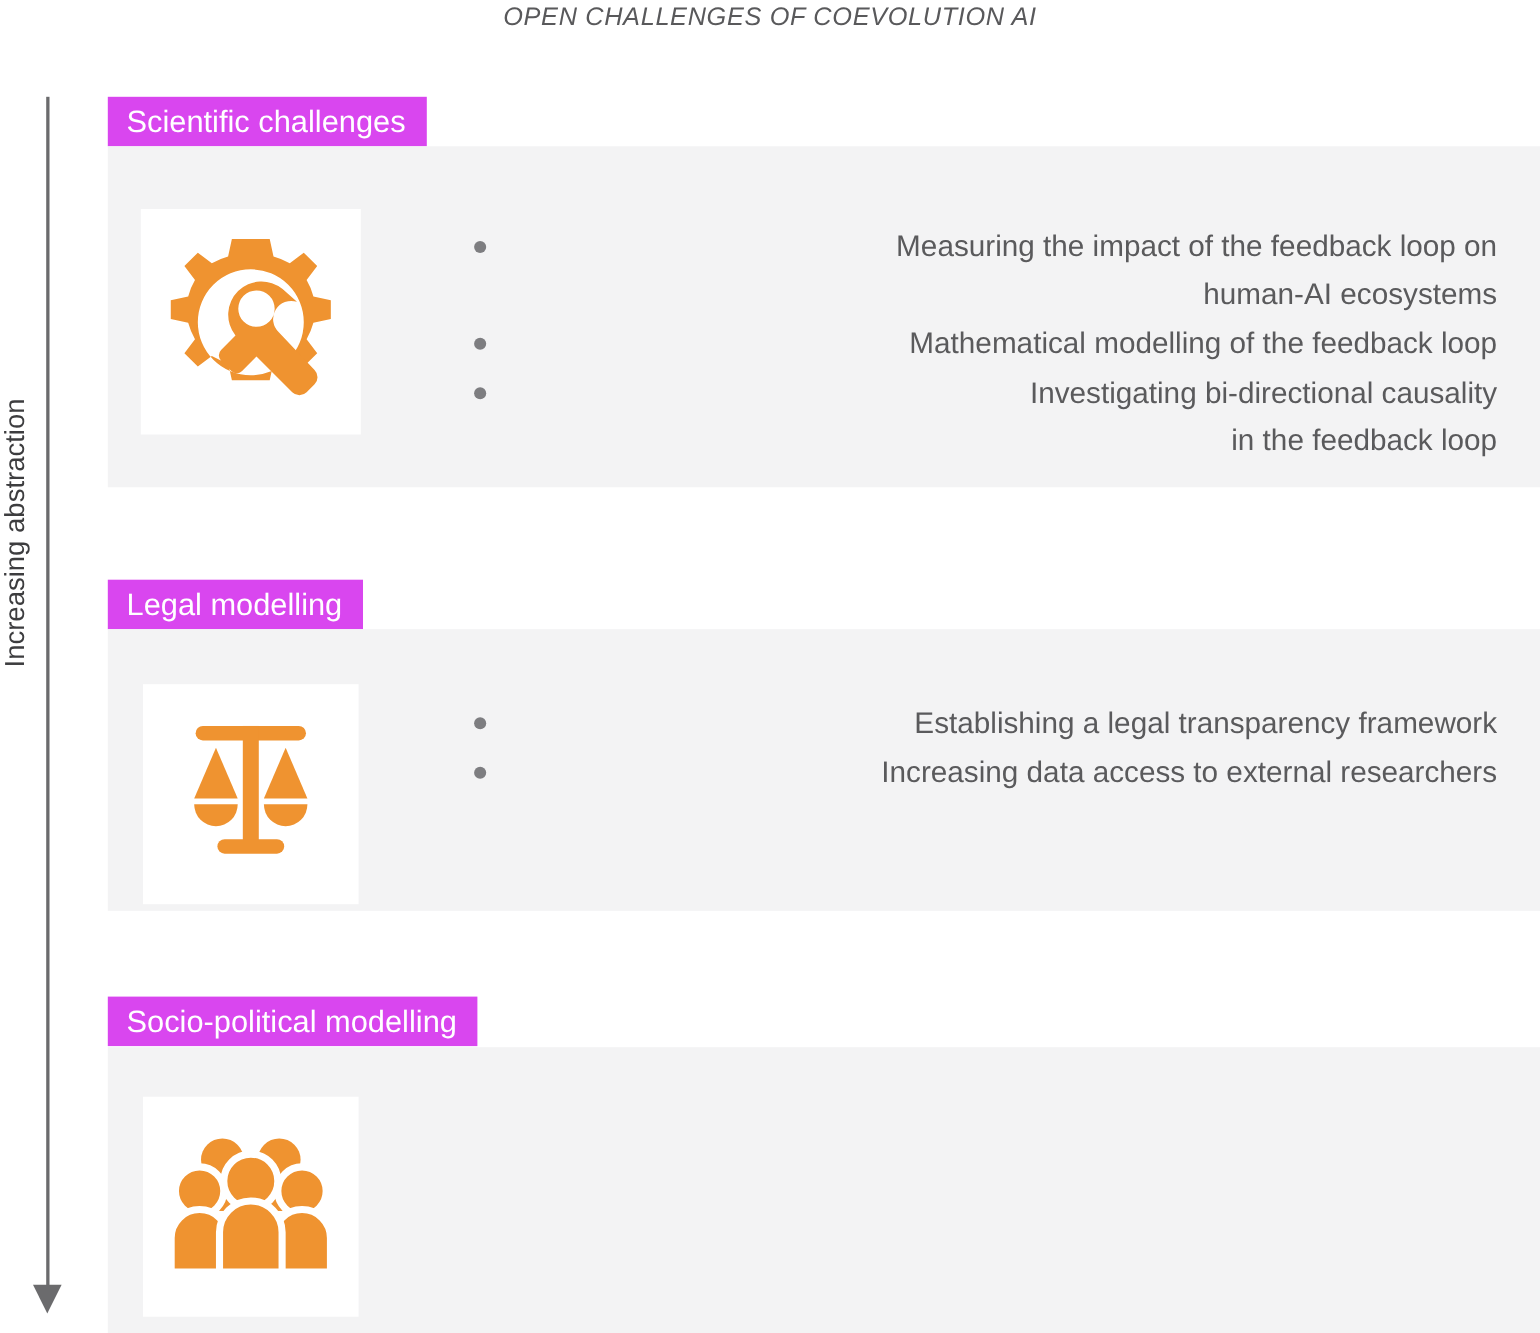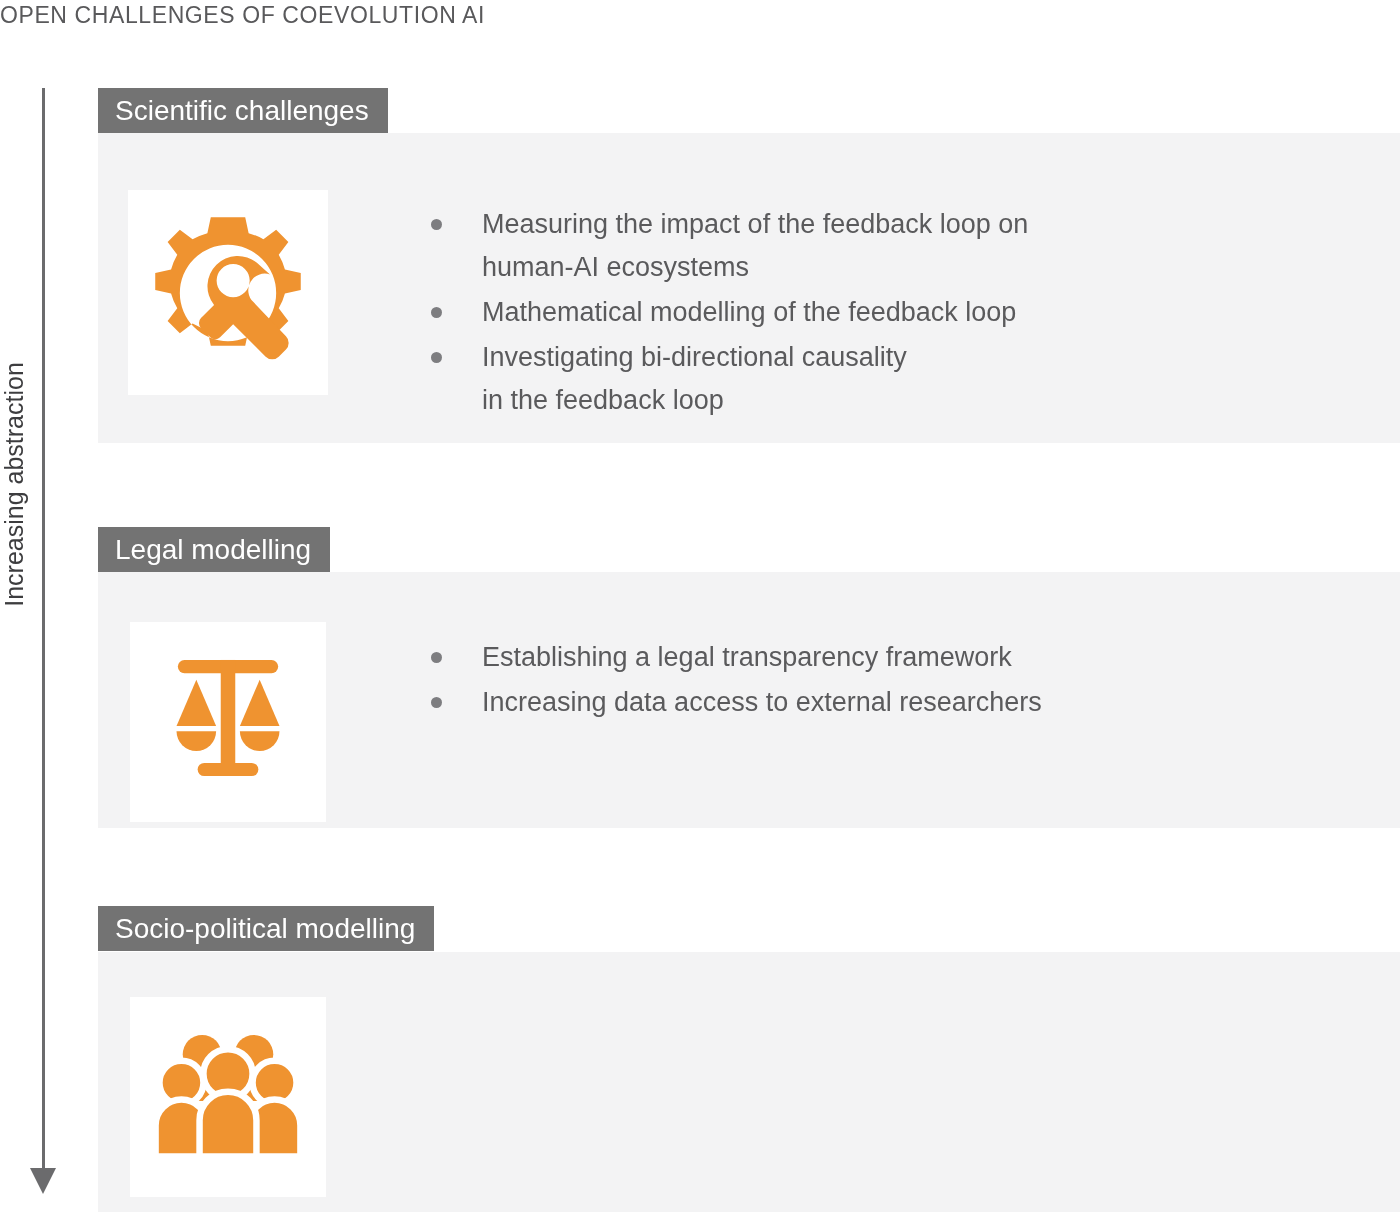--- a/index.html
+++ b/index.html
@@ -15,26 +15,27 @@
     font-family: "Liberation Sans", sans-serif;
     -webkit-font-smoothing: antialiased;
   }
 
   
   .slide-title {
     position: absolute;
     top: 2px;
     left: 0;
     width: 1400px;
-    text-align: left;
+    text-align: center;
     font-size: 23px;
     letter-spacing: 0.6px;
     color: #59595b;
     font-weight: 400;
     white-space: nowrap;
+    font-style: italic;
   }
 
   
   .axis {
     position: absolute;
     left: 0;
     top: 84px;
     width: 78px;
     height: 1128px;
   }
@@ -79,21 +80,21 @@
   .section {
     position: absolute;
     left: 0;
     width: 1302px;
   }
   .section-header {
     position: absolute;
     left: 0;
     top: 0;
     height: 45px;
-    background: #737373;
+    background: #d946ef;
     color: #ffffff;
     font-size: 28px;
     line-height: 45px;
     padding: 0 19px 0 17px;
     display: inline-block;
     white-space: nowrap;
     box-sizing: border-box;
   }
   .section-panel {
     position: absolute;
@@ -111,20 +112,21 @@
   .bullets {
     position: absolute;
     list-style: none;
     margin: 0;
     padding: 0;
   }
   .bullet-row {
     display: flex;
     align-items: flex-start;
     margin: 0 0 2px 0;
+    text-align: right;
   }
   .bullet-dot {
     flex: 0 0 auto;
     width: 11px;
     height: 11px;
     border-radius: 50%;
     background: #7d7d80;
     margin: 16px 40px 0 0;
   }
   .bullet-text {

